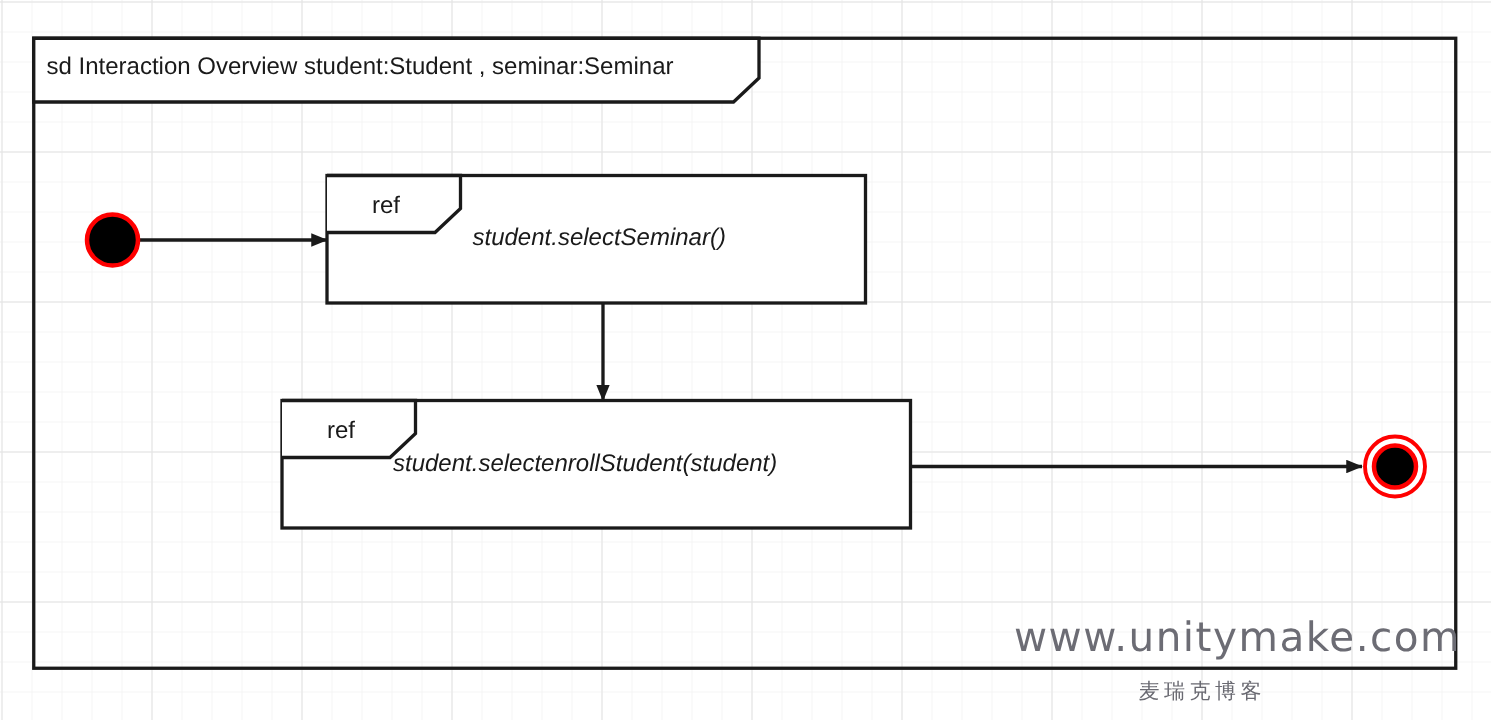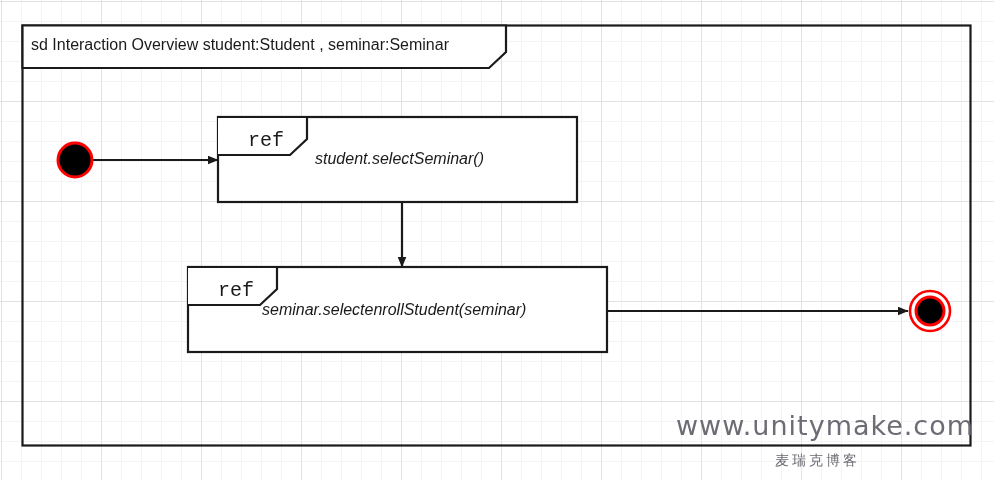--- a/index.html
+++ b/index.html
@@ -34,22 +34,21 @@
     font-family: "Liberation Sans", sans-serif;
     color: #1a1a1a;
     white-space: nowrap;
   }
   #title-text {
     left: 31px;
     top: 36px;
     font-size: 16px;
   }
   .ref-label {
-    font-size: 20px;
-    font-family: Liberation Mono, monospace;
+    font-size: 16px;
   }
   #ref-label-1 { left: 248px; top: 129px; }
   #ref-label-2 { left: 218px; top: 279px; }
   .frame-body-text {
     font-size: 16px;
     font-style: italic;
   }
   #frame-text-1 { left: 315px; top: 150px; }
   #frame-text-2 { left: 262px; top: 301px; }
   #watermark-main {
@@ -58,21 +57,21 @@
     top: 410px;
     font-size: 27px;
     letter-spacing: 1px;
     color: #6c6c74;
     font-family: "DejaVu Sans", sans-serif;
     white-space: nowrap;
     text-align: center;
   }
   #watermark-sub {
     position: absolute;
-    left: 775px;
+    left: 759px;
     top: 452px;
     font-size: 14px;
     letter-spacing: 3px;
     color: #6a6a72;
     font-family: "DejaVu Sans", sans-serif;
     white-space: nowrap;
   }
 </style>
 </head>
 <body>
@@ -121,19 +120,19 @@
   </svg>
 
   <div class="diag-text" id="title-text">sd Interaction Overview student:Student , seminar:Seminar</div>
 
   <div class="diag-text ref-label" id="ref-label-1">ref</div>
 
   <div class="diag-text frame-body-text" id="frame-text-1">student.selectSeminar()</div>
 
   <div class="diag-text ref-label" id="ref-label-2">ref</div>
 
-  <div class="diag-text frame-body-text" id="frame-text-2">seminar.selectenrollStudent(seminar)</div>
+  <div class="diag-text frame-body-text" id="frame-text-2">student.selectenrollStudent(student)</div>
 
   <div id="watermark-main">www.unitymake.com</div>
 
   <div id="watermark-sub">麦瑞克博客</div>
 
 </div>
 
 </body></html>

